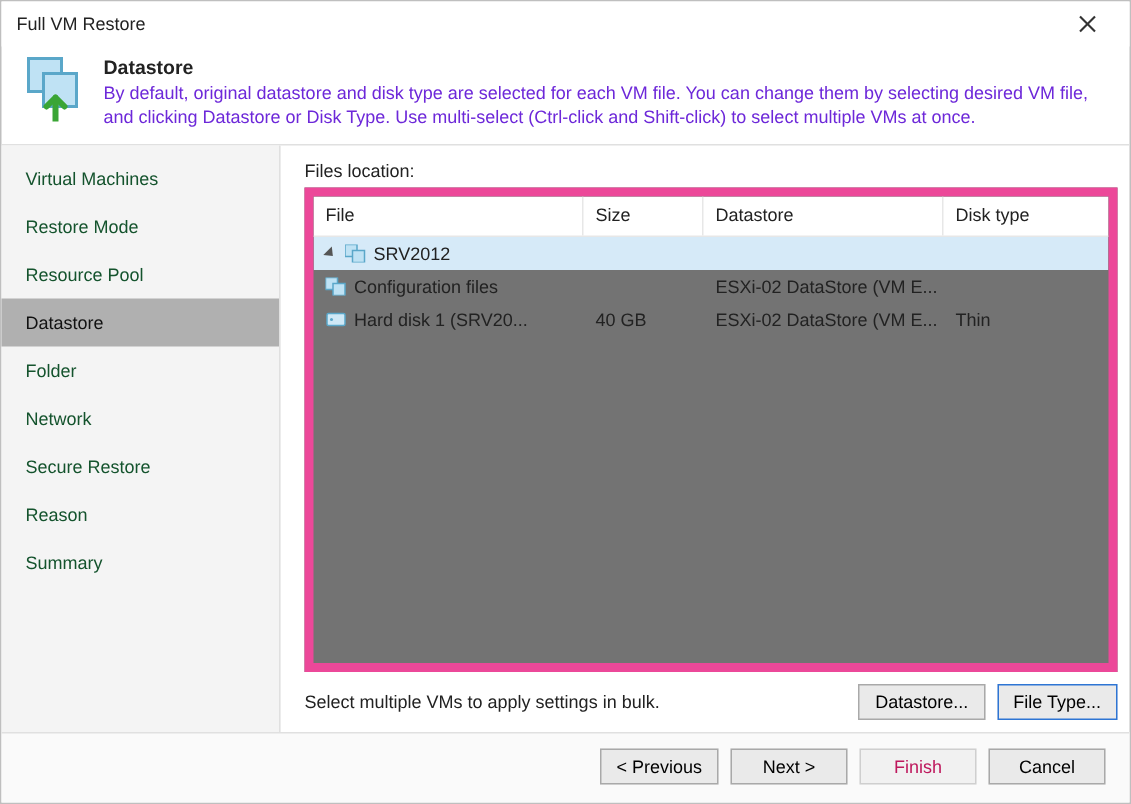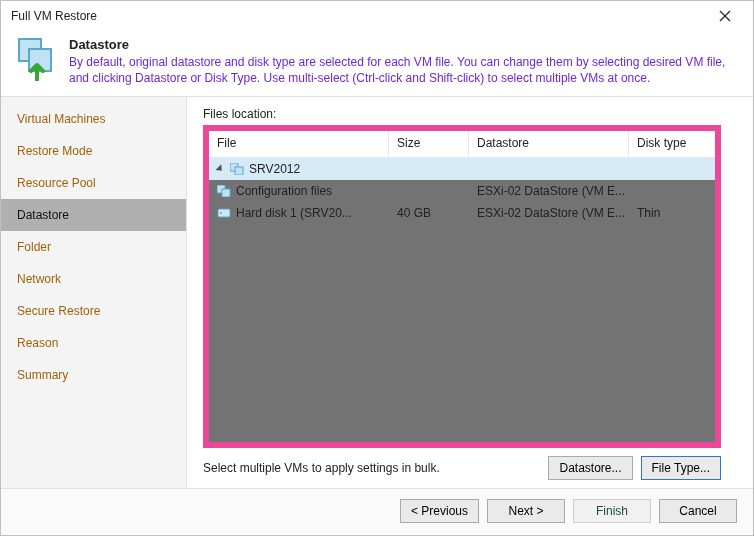--- a/index.html
+++ b/index.html
@@ -71,32 +71,32 @@
   .sidebar {
     width: 186px;
     background: #f4f4f4;
     border-right: 1px solid #e0e0e0;
     padding-top: 6px;
     box-sizing: border-box;
   }
   .sidebar .item {
     padding: 9px 16px;
     font-size: 12px;
-    color: #a16207;
+    color: #14532d;
     cursor: pointer;
   }
   .sidebar .item.selected {
     background: #b0b0b0;
     color: #111;
   }
   .main {
     flex: 1;
     display: flex;
     flex-direction: column;
-    padding: 10px 32px 8px 16px;
+    padding: 10px 8px 8px 16px;
     box-sizing: border-box;
     min-width: 0;
   }
   .section-label {
     font-size: 12px;
     margin-bottom: 4px;
   }
   .grid {
     flex: 1;
     border: 6px solid #ec4899;
@@ -192,21 +192,21 @@
     background: #eaeaea;
     font-size: 12px;
     padding: 0 10px;
     cursor: pointer;
     font-family: inherit;
   }
   .btn.primary {
     border: 1.5px solid #2e75d4;
   }
   .btn:disabled {
-    color: #14532d;
+    color: #be185d;
     border-color: #cfcfcf;
     background: #f1f1f1;
     cursor: default;
   }
   .footer {
     border-top: 1px solid #e0e0e0;
     padding: 10px 16px 12px 16px;
     display: flex;
     justify-content: flex-end;
     gap: 8px;

